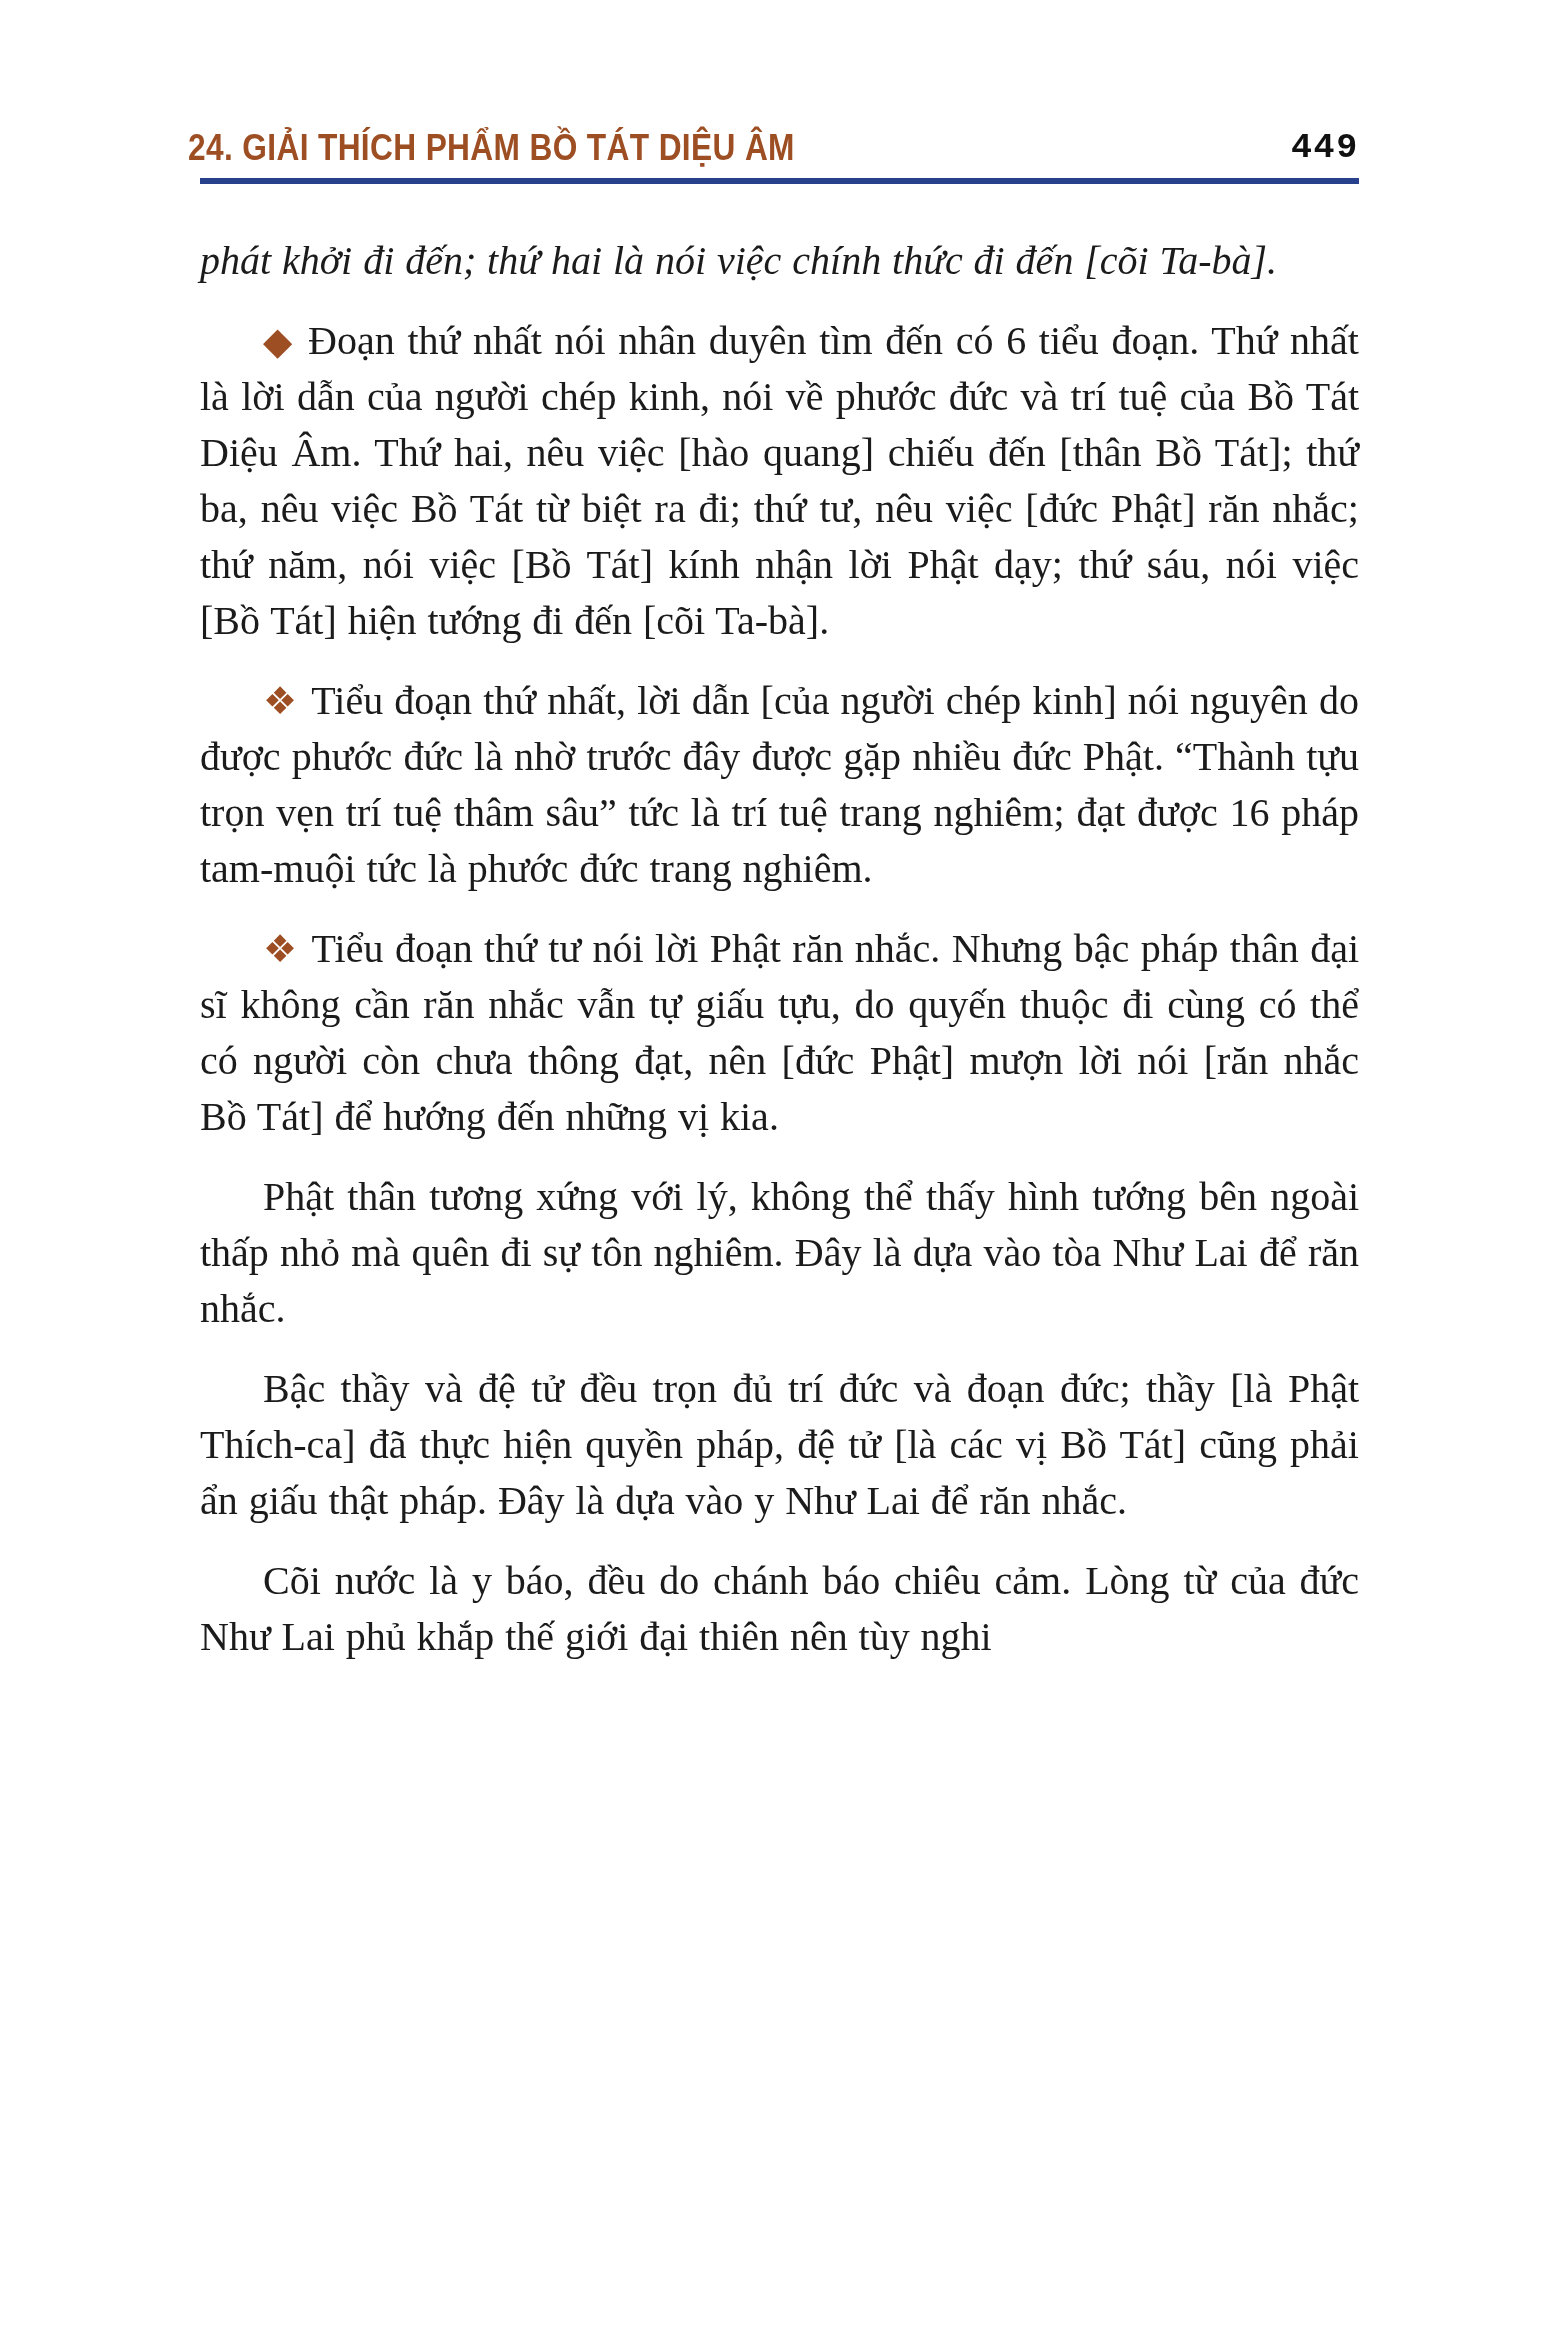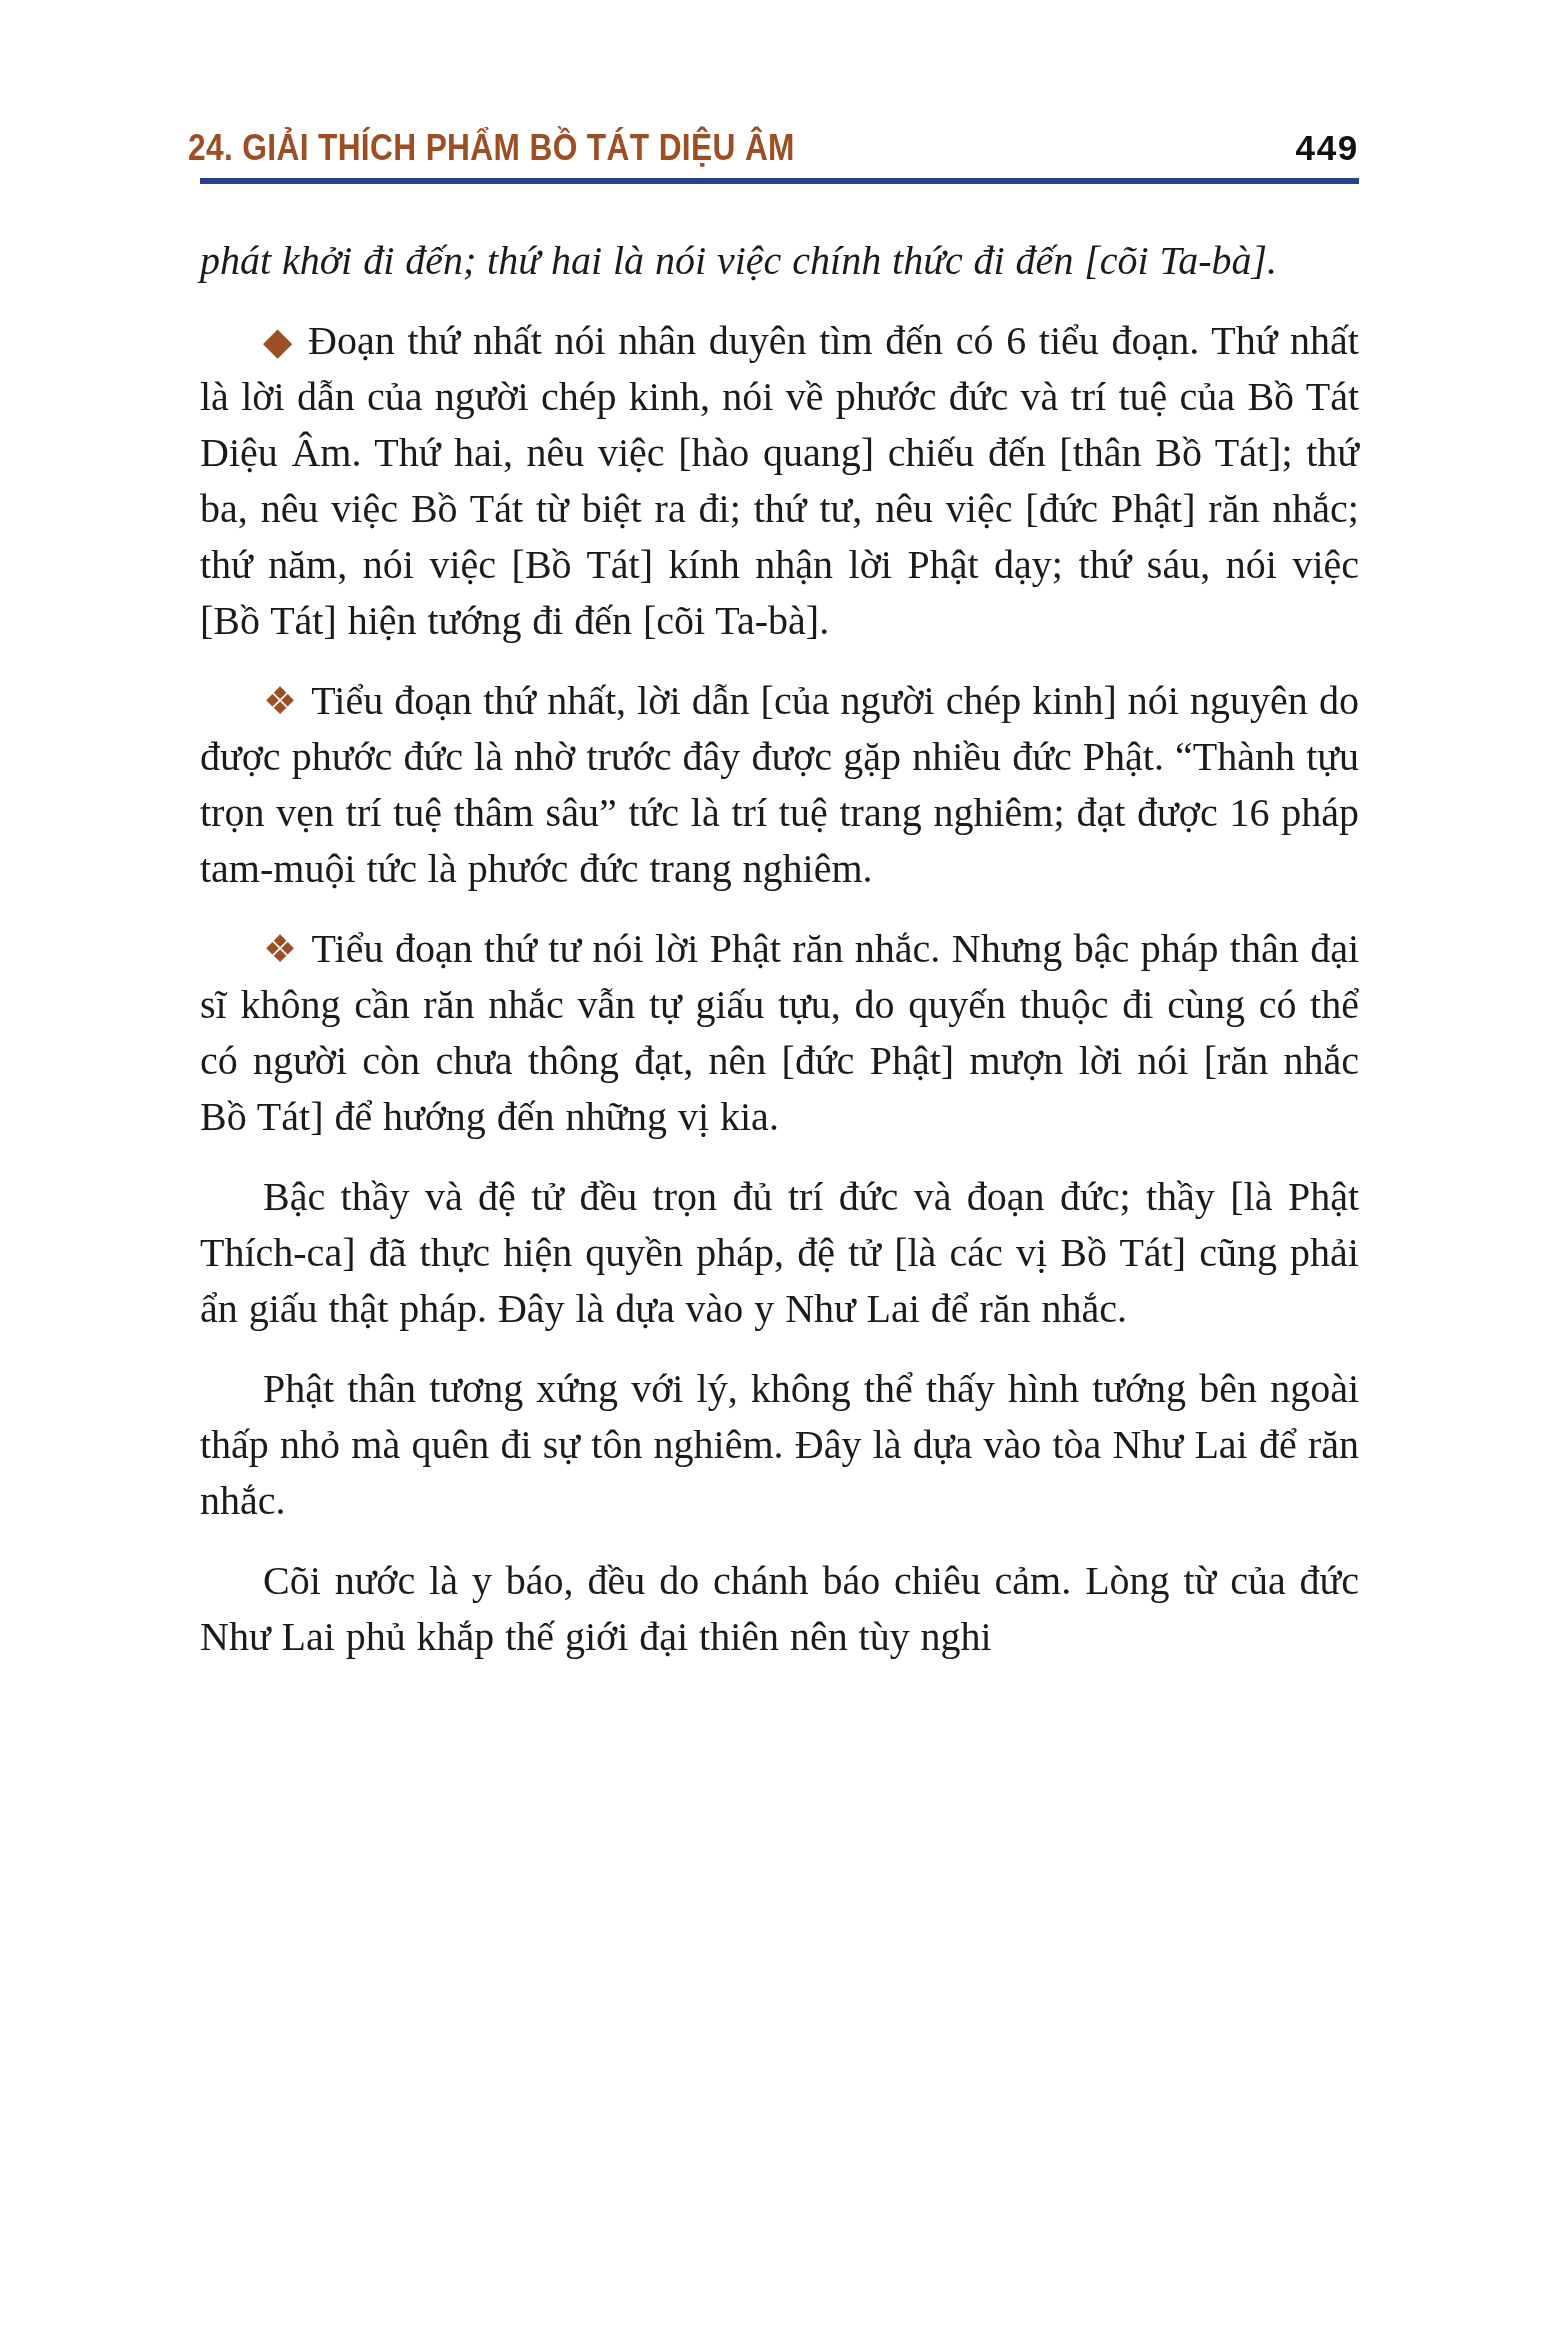--- a/index.html
+++ b/index.html
@@ -35,21 +35,21 @@
     color: var(--accent-brown, #9d4e23);
     transform: scaleX(0.88);
     transform-origin: left bottom;
     margin-left: -12px;
     white-space: nowrap;
   }
   .page-number {
     position: absolute;
     top: 0;
     right: 0;
-    font-family: Liberation Sans, sans-serif;
+    font-family: Liberation Mono, monospace;
     font-weight: bold;
     font-size: 35px;
     line-height: 40px;
     letter-spacing: 1.7px;
     color: #111111;
   }
   .header-rule {
     height: 6px;
     background: var(--rule-navy, #27418d);
     margin-top: 10.4px;
@@ -94,21 +94,21 @@
 
     <p class="para"><span>phát khởi đi đến; thứ hai là nói việc chính thức đi đến [cõi Ta-bà].</span></p>
 
     <p class="para"><span class="bullet">◆</span><span>Đoạn thứ nhất nói nhân duyên tìm đến có 6 tiểu đoạn. Thứ nhất là lời dẫn của người chép kinh, nói về phước đức và trí tuệ của Bồ Tát Diệu Âm. Thứ hai, nêu việc [hào quang] chiếu đến [thân Bồ Tát]; thứ ba, nêu việc Bồ Tát từ biệt ra đi; thứ tư, nêu việc [đức Phật] răn nhắc; thứ năm, nói việc [Bồ Tát] kính nhận lời Phật dạy; thứ sáu, nói việc [Bồ Tát] hiện tướng đi đến [cõi Ta-bà].</span></p>
 
     <p class="para"><span class="bullet">❖</span><span>Tiểu đoạn thứ nhất, lời dẫn [của người chép kinh] nói nguyên do được phước đức là nhờ trước đây được gặp nhiều đức Phật. “Thành tựu trọn vẹn trí tuệ thâm sâu” tức là trí tuệ trang nghiêm; đạt được 16 pháp tam-muội tức là phước đức trang nghiêm.</span></p>
 
 
     <p class="para"><span class="bullet">❖</span><span>Tiểu đoạn thứ tư nói lời Phật răn nhắc. Nhưng bậc pháp thân đại sĩ không cần răn nhắc vẫn tự giấu tựu, do quyến thuộc đi cùng có thể có người còn chưa thông đạt, nên [đức Phật] mượn lời nói [răn nhắc Bồ Tát] để hướng đến những vị kia.</span></p>
 
+    <p class="para"><span>Phật thân tương xứng với lý, không thể thấy hình tướng bên ngoài thấp nhỏ mà quên đi sự tôn nghiêm. Đây là dựa vào tòa Như Lai để răn nhắc.</span></p>
+
     <p class="para"><span>Bậc thầy và đệ tử đều trọn đủ trí đức và đoạn đức; thầy [là Phật Thích-ca] đã thực hiện quyền pháp, đệ tử [là các vị Bồ Tát] cũng phải ẩn giấu thật pháp. Đây là dựa vào y Như Lai để răn nhắc.</span></p>
-
-    <p class="para"><span>Phật thân tương xứng với lý, không thể thấy hình tướng bên ngoài thấp nhỏ mà quên đi sự tôn nghiêm. Đây là dựa vào tòa Như Lai để răn nhắc.</span></p>
 
     <p class="para"><span>Cõi nước là y báo, đều do chánh báo chiêu cảm. Lòng từ của đức Như Lai phủ khắp thế giới đại thiên nên tùy nghi</span></p>
 
   </main>
 </div>
 
 
 </body></html>

